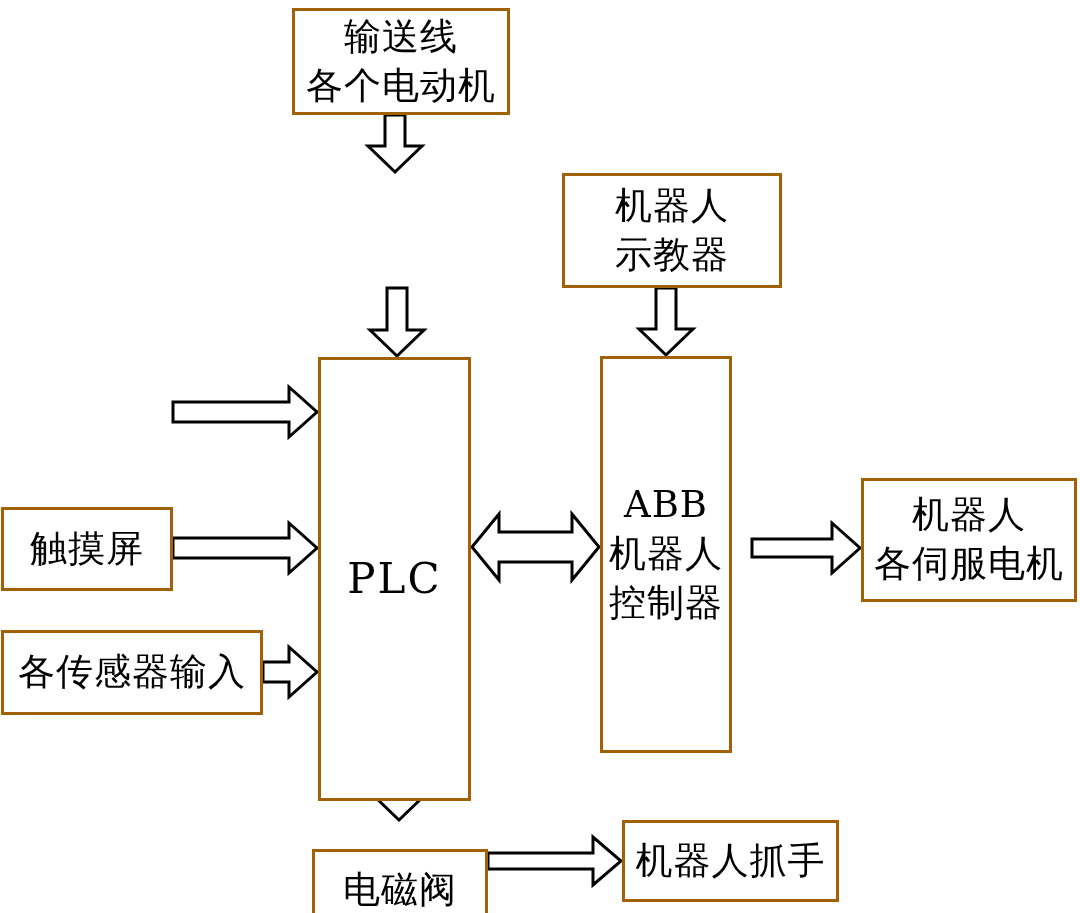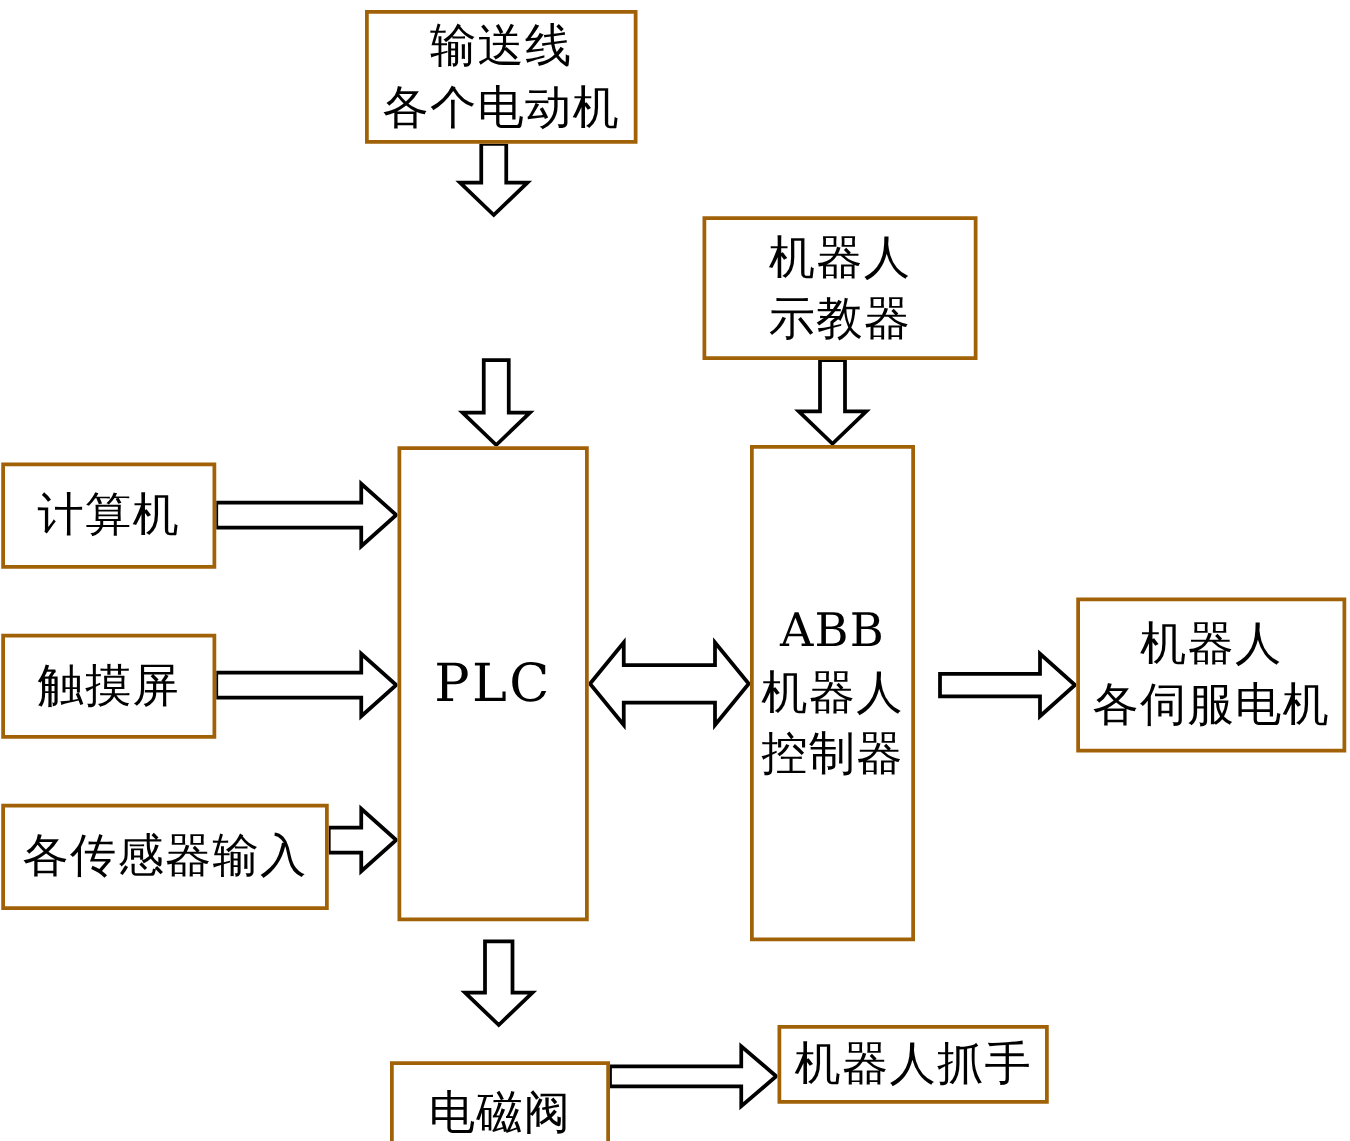--- a/index.html
+++ b/index.html
@@ -46,26 +46,26 @@
   .node.plc {
     font-size: 42px;
     letter-spacing: 2px;
   }
   
   .n-conveyor   { left: 292px; top: 8px;   width: 218px; height: 107px; }
   .n-powerflex  { left: 280px; top: 175px; width: 236px; height: 113px; }
   .n-teach      { left: 562px; top: 173px; width: 220px; height: 115px; }
   .n-computer   { left: 1px;   top: 370px; width: 172px; height: 85px;  }
   .n-touch      { left: 1px;   top: 507px; width: 172px; height: 84px;  }
-  .n-sensors    { left: 1px;   top: 630px; width: 262px; height: 85px; margin-top: 13px;  }
-  .n-plc        { left: 318px; top: 357px; width: 153px; height: 380px; }
+  .n-sensors    { left: 1px;   top: 630px; width: 262px; height: 85px;  }
+  .n-plc        { left: 318px; top: 357px; width: 153px; height: 444px; }
   .n-abb        { left: 600px; top: 356px; width: 132px; height: 397px; }
   .n-servo      { left: 861px; top: 478px; width: 216px; height: 124px; }
   .n-solenoid   { left: 312px; top: 821px; width: 176px; height: 82px; margin-top: 28px;  }
-  .n-gripper    { left: 622px; top: 820px; width: 217px; height: 63px;  }
+  .n-gripper    { left: 622px; top: 820px; width: 217px; height: 82px;  }
 </style>
 </head>
 <body>
 
 <div id="canvas">
 
   <svg id="connectors" viewBox="0 0 1080 913" xmlns="http://www.w3.org/2000/svg">
 
     <polygon points="385,115 405,115 405,146 422,146 395,172 368,146 385,146"></polygon>
 
@@ -88,21 +88,20 @@
     <polygon points="488,853 593,853 593,837 621,861 593,885 593,869 488,869"></polygon>
   </svg>
 
   <div class="node n-conveyor">输送线
 各个电动机</div>
 
 
   <div class="node n-teach">机器人
 示教器</div>
 
-  <div class="node n-computer">计算机</div>
 
   <div class="node n-touch">触摸屏</div>
 
   <div class="node n-sensors">各传感器输入</div>
 
   <div class="node n-plc plc">PLC</div>
 
   <div class="node n-abb">ABB
 机器人
 控制器</div>

